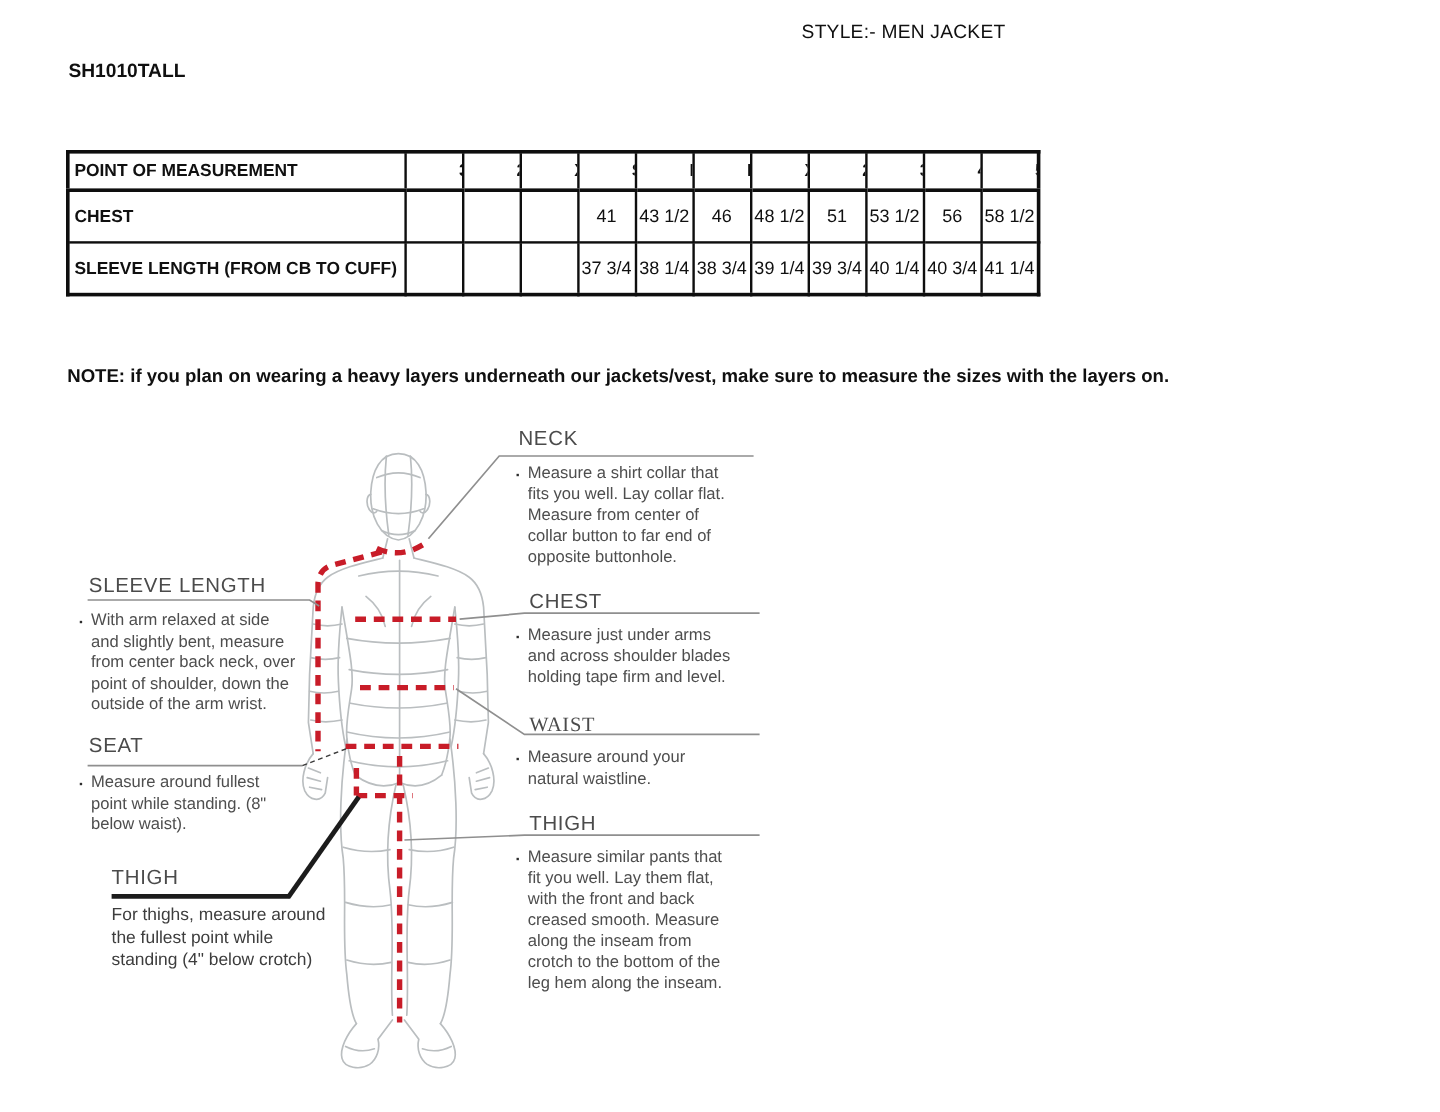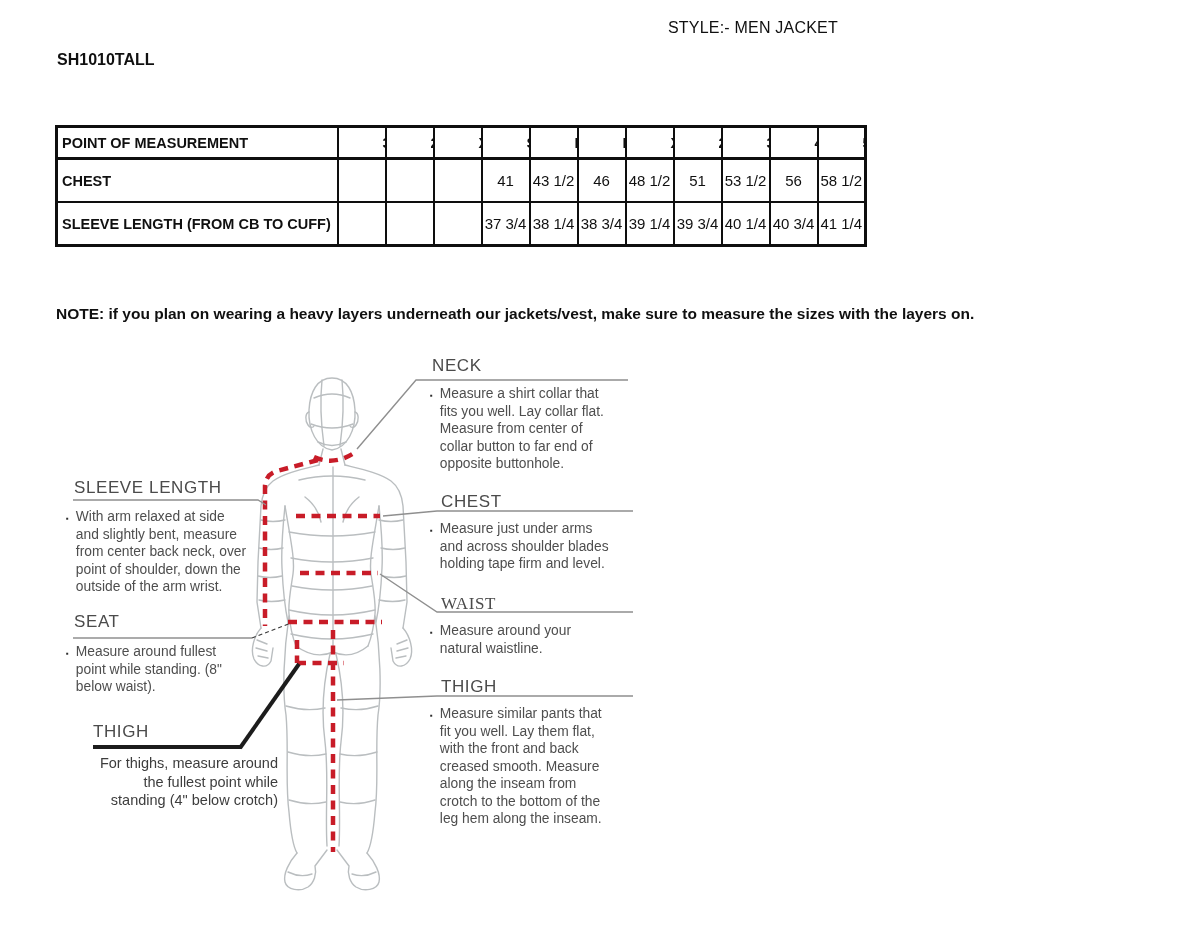--- a/index.html
+++ b/index.html
@@ -215,14 +215,14 @@
 </div>
 
 <div class="guide-title" style="left:441px; top:677px;">THIGH</div>
 <div class="guide-desc" style="left:430px; top:705px;">
   <span class="bullet">▪</span>
   <span class="desc-text" style="max-width:165px;">Measure similar pants that fit you well. Lay them flat, with the front and back creased smooth. Measure along the inseam from crotch to the bottom of the leg hem along the inseam.</span>
 </div>
 
 <div class="guide-title" style="left:93px; top:722px;text-align:right;">THIGH</div>
 <div class="guide-desc thigh-desc" style="left:93px; top:754px;">
-  <span class="desc-text" style="max-width:185px;text-align:right;">For thighs, measure around the fullest point while standing (4" below crotch)</span>
+  <span class="desc-text" style="max-width:185px;">For thighs, measure around the fullest point while standing (4" below crotch)</span>
 </div>
 
 </body></html>

